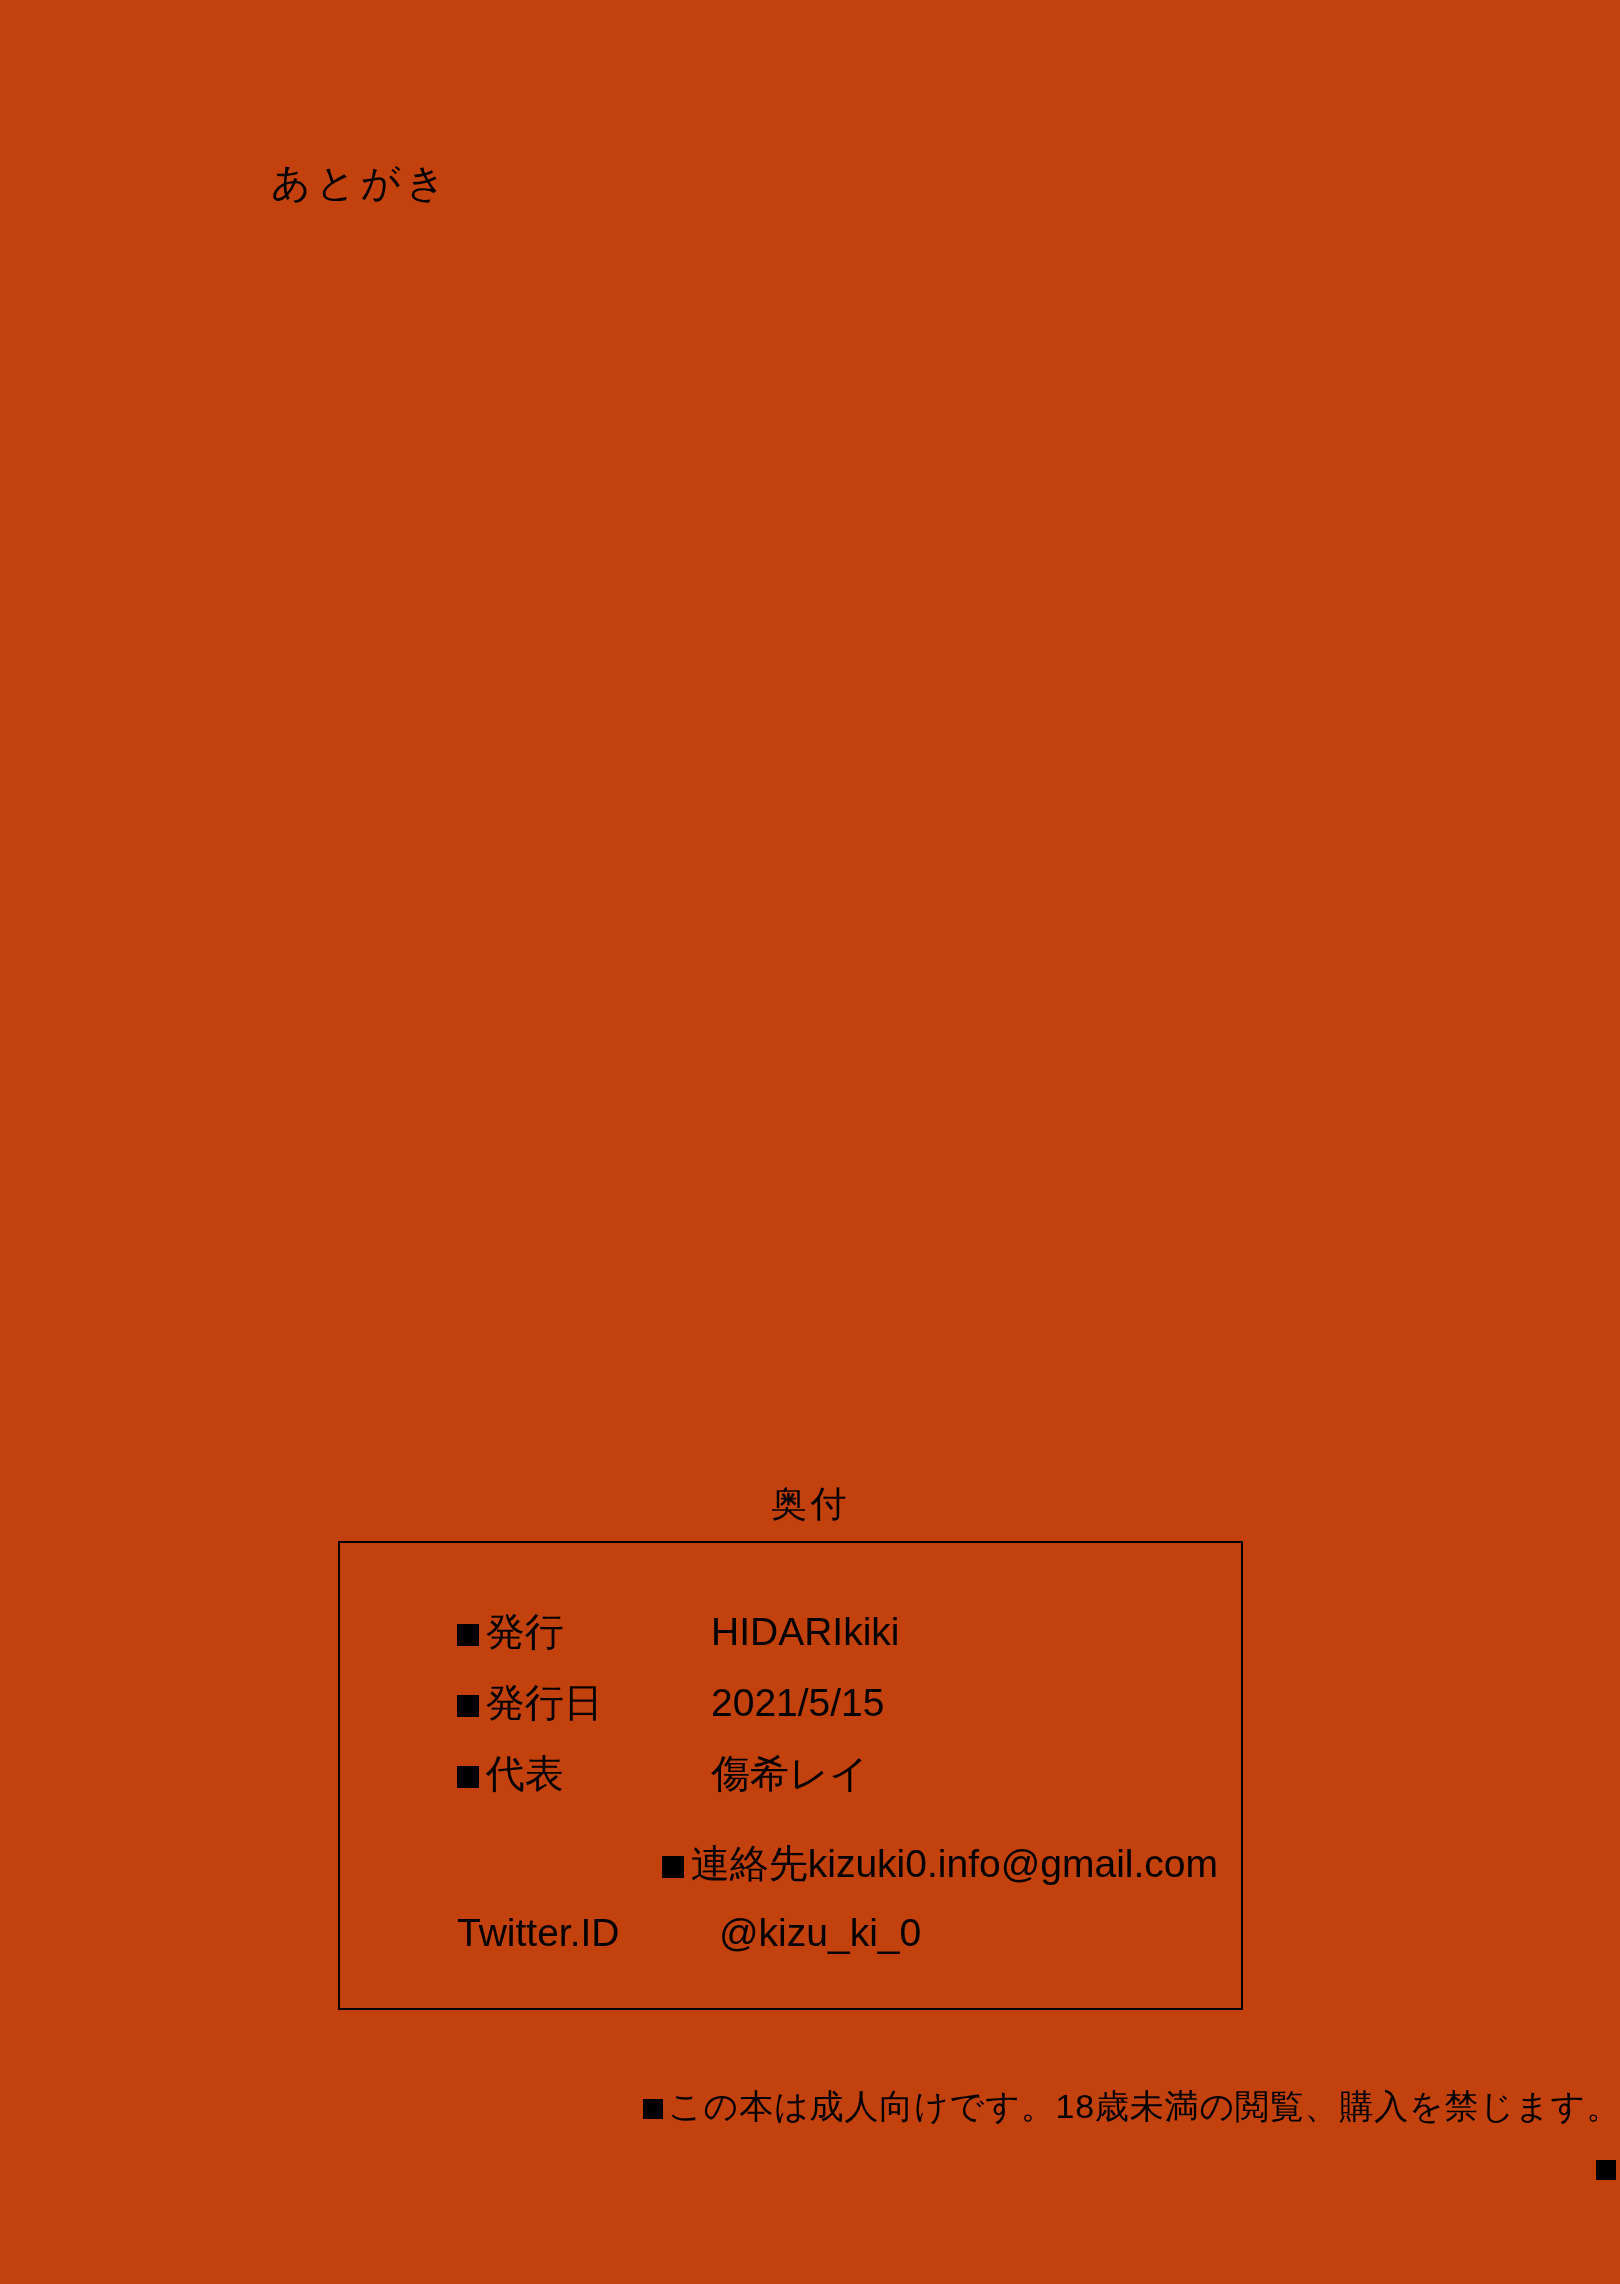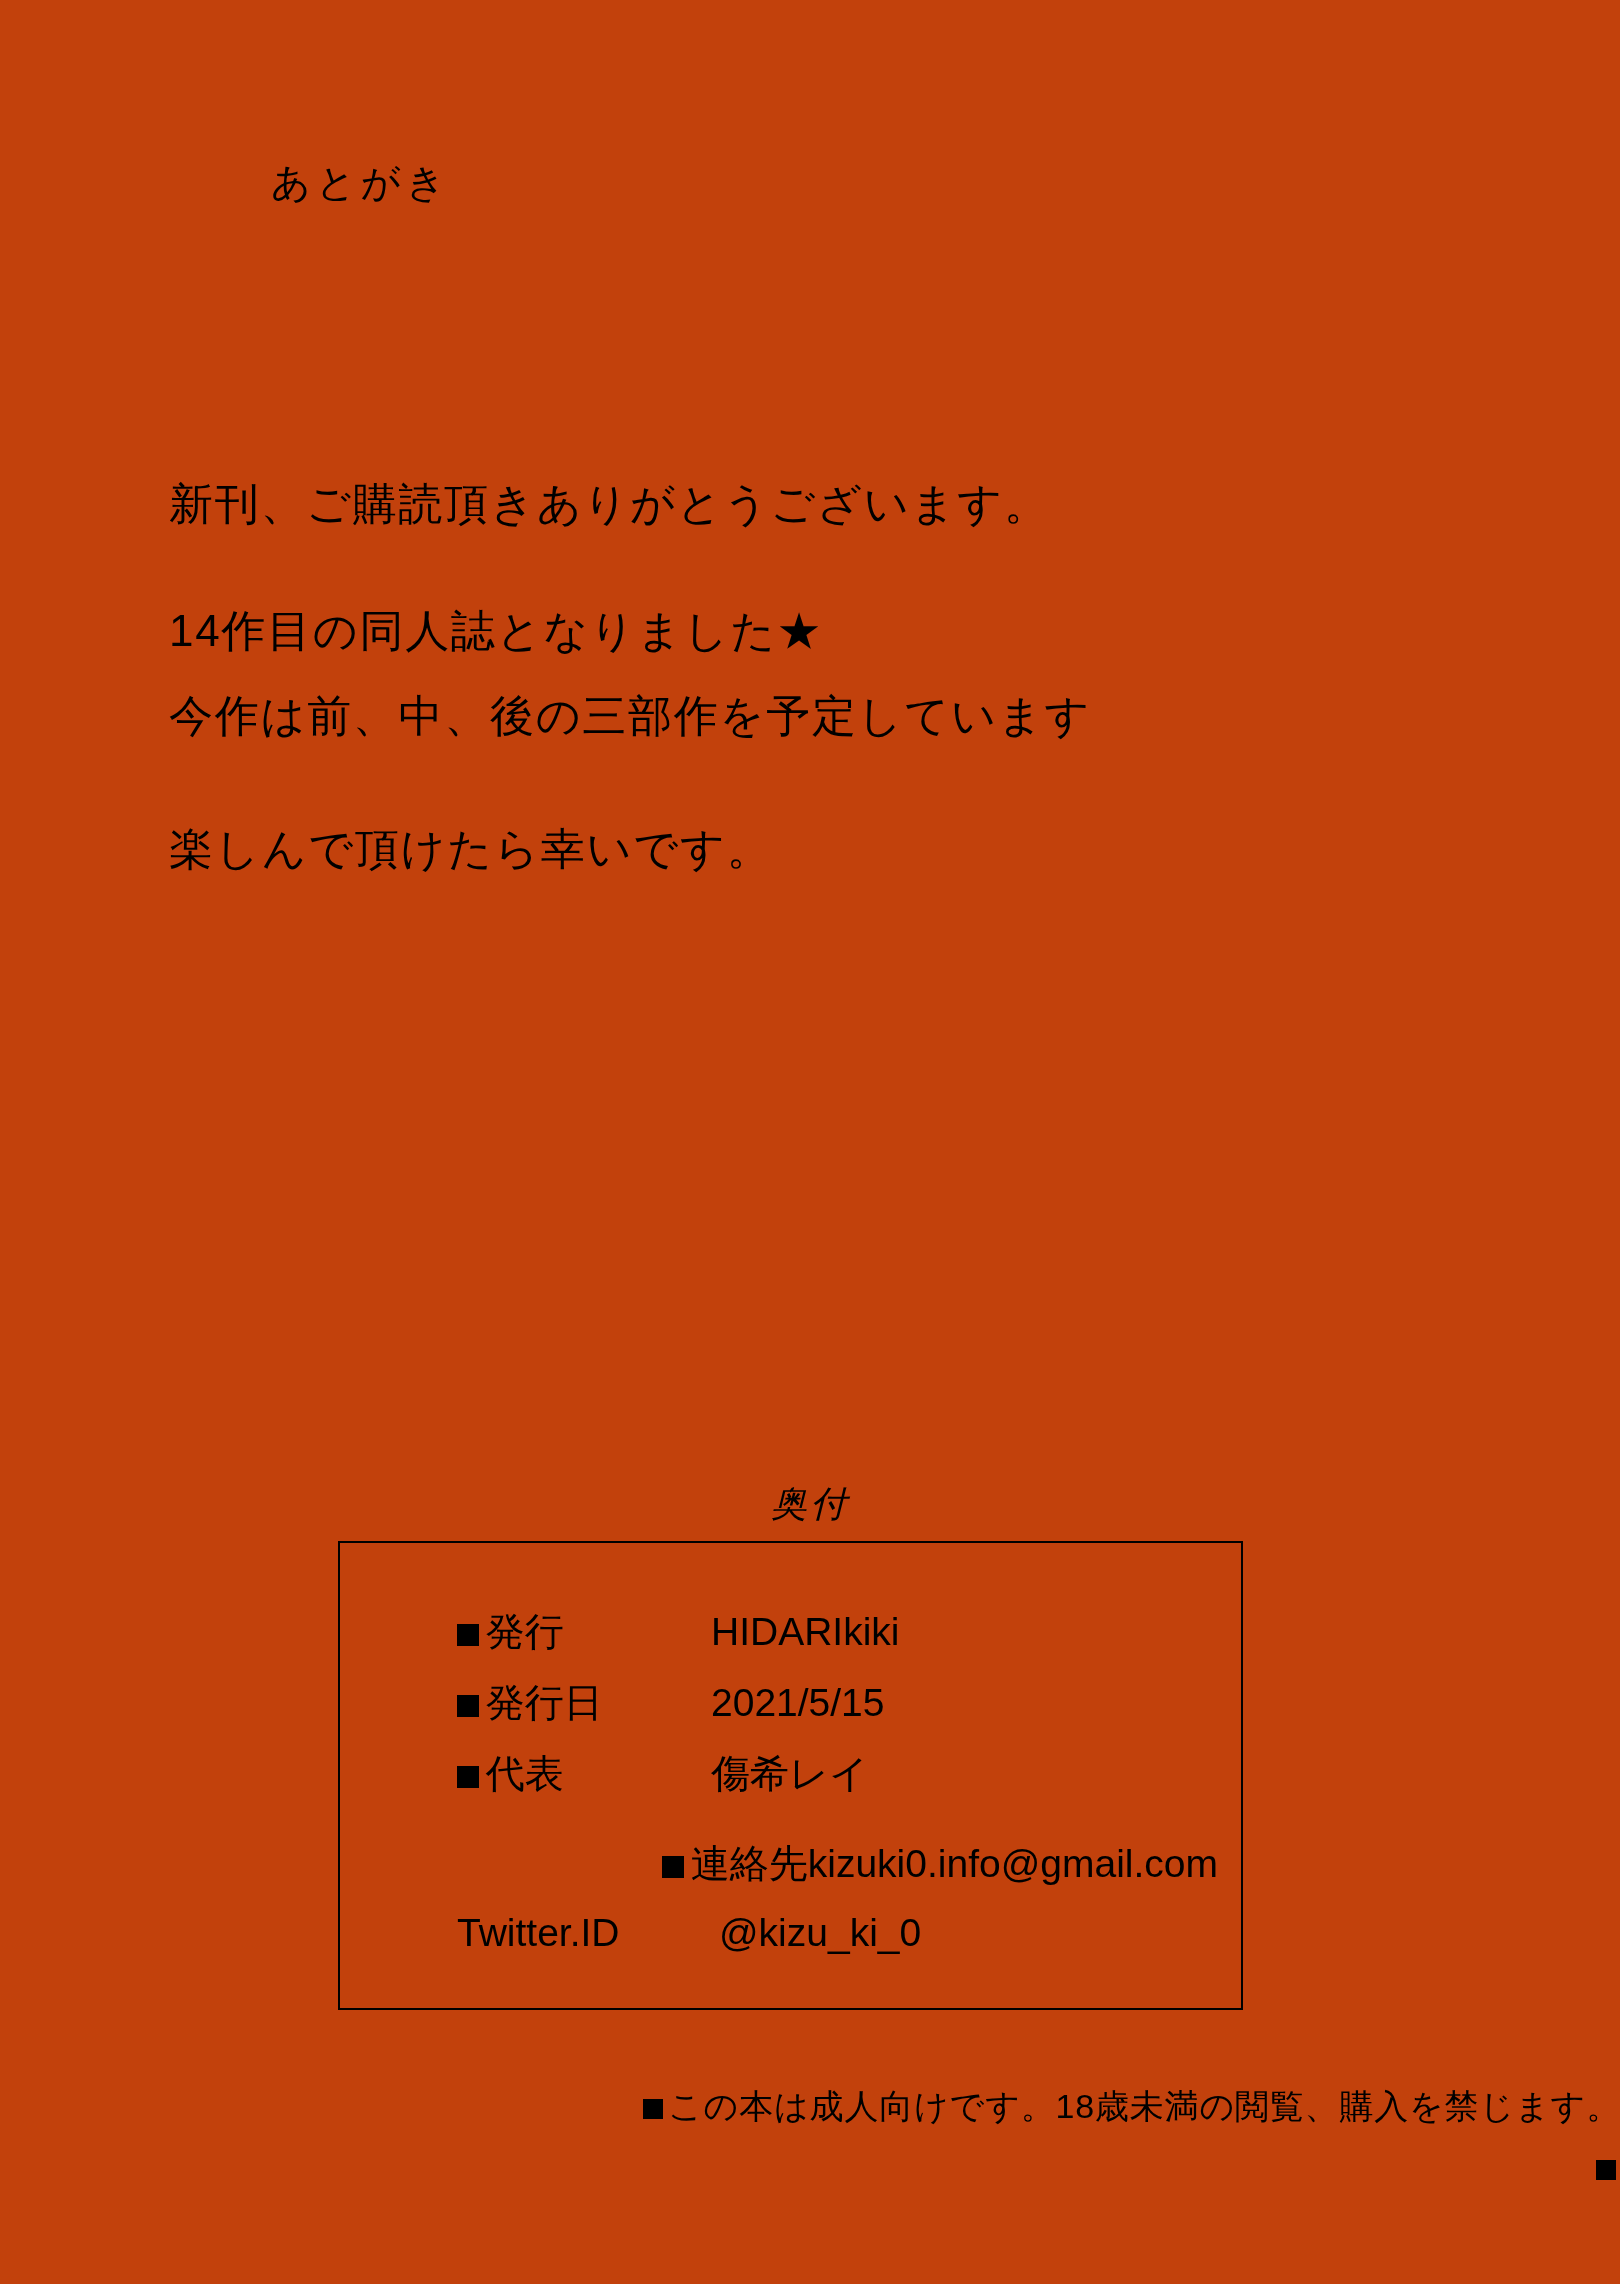--- a/index.html
+++ b/index.html
@@ -51,21 +51,20 @@
 
   
   .colophon-label {
     position: absolute;
     left: 0;
     right: 0;
     top: 1480px;
     text-align: center;
     font-size: 36px;
     letter-spacing: 3.4px;
-    font-style: italic;
   }
   .colophon-box {
     position: absolute;
     left: 338px;
     top: 1541px;
     width: 905px;
     height: 469px;
     border: 2.5px solid #000000;
     box-sizing: border-box;
   }
@@ -128,26 +127,20 @@
   }
   .notice .sq { width: 20px; height: 20px; margin-right: 5px; }
 </style>
 </head>
 <body>
 
 <div class="page">
 
   <div class="afterword-title">あとがき</div>
 
-  <div class="body-block">
-    <div class="para">新刊、ご購読頂きありがとうございます。</div>
-    <div class="para gap-large">14作目の同人誌となりました★</div>
-    <div class="para gap-line">今作は前、中、後の三部作を予定しています</div>
-    <div class="para gap-mid">楽しんで頂けたら幸いです。</div>
-  </div>
 
   <div class="colophon-label">奥付</div>
 
   <div class="colophon-box"></div>
 
   <div class="colophon-inner">
 
     <div class="col-row">
       <div class="col-key">
         <span class="sq"></span><span>発行</span>

